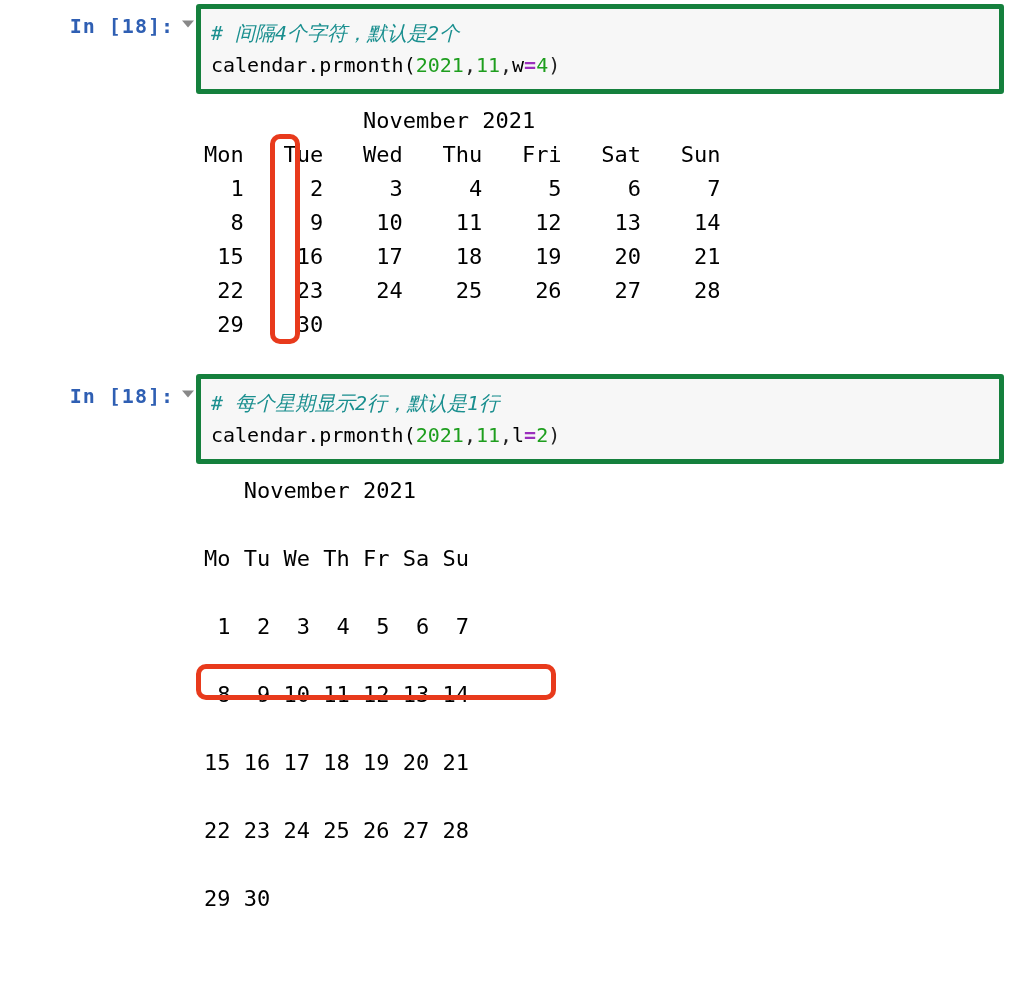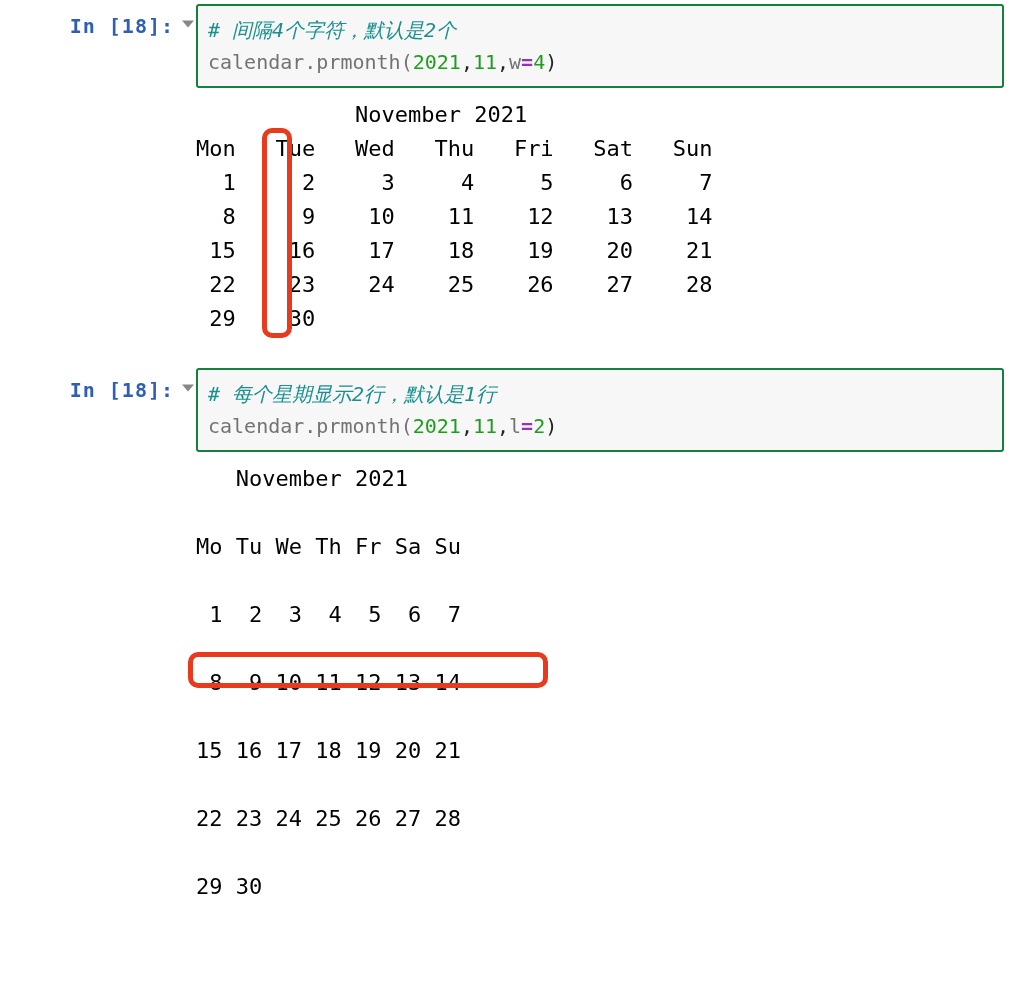--- a/index.html
+++ b/index.html
@@ -39,52 +39,52 @@
     padding-top: 14px;
     cursor: pointer;
   }
   .collapser svg {
     width: 12px;
     height: 12px;
     fill: #888;
   }
   .input-box {
     flex: 1;
-    border: 2px solid #15803d;
+    border: 5px solid #15803d;
     border-radius: 3px;
     background: #f7f7f7;
     padding: 8px 10px;
     margin-right: 8px;
     font-size: 20px;
     line-height: 1.6;
   }
   .output-area {
     display: flex;
-    padding: 10px 0 28px 0;
+    padding: 10px 0 28px 8px;
     align-items: center;
   }
   .output-spacer {
     width: 196px;
     flex-shrink: 0;
   }
   .output-content {
     position: relative;
     flex: 1;
   }
   pre.output-text {
     margin: 0;
     font-family: "Menlo", "Monaco", "Consolas", monospace;
     font-size: 22px;
     line-height: 34px;
     color: #000;
     position: relative;
     z-index: 1;
   }
   .tok-comment { color: #1a8f8f; font-style: italic; }
-  .tok-ident { color: #737373; text-align: center; }
+  .tok-ident { color: #000000; text-align: center; }
   .tok-punct { color: #222; }
   .tok-num { color: #1e9e1e; text-align: right; }
   .tok-op { color: #9b2fbd; font-weight: bold; }
   .highlight-box-vert {
     position: absolute;
     border: 5px solid #e83a1c;
     border-radius: 10px;
     background: transparent;
     z-index: 2;
   }

